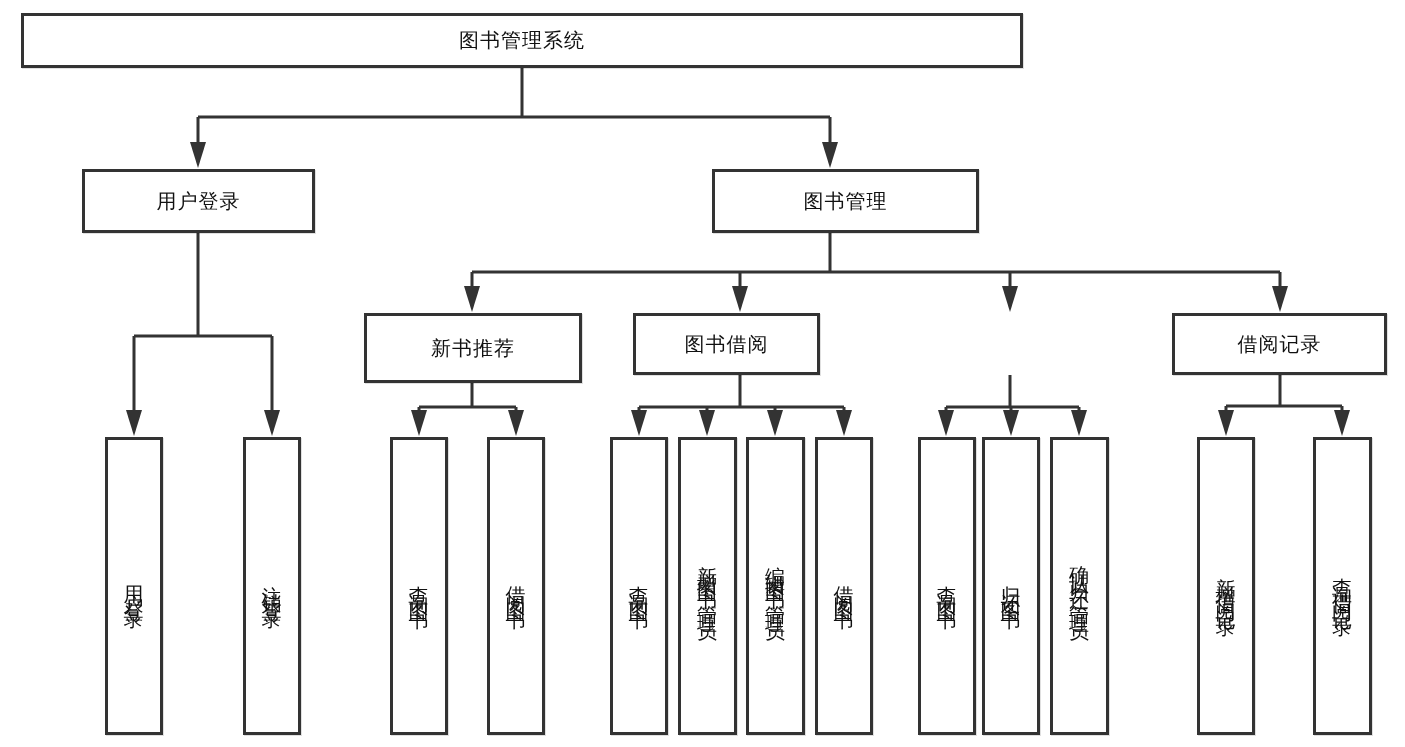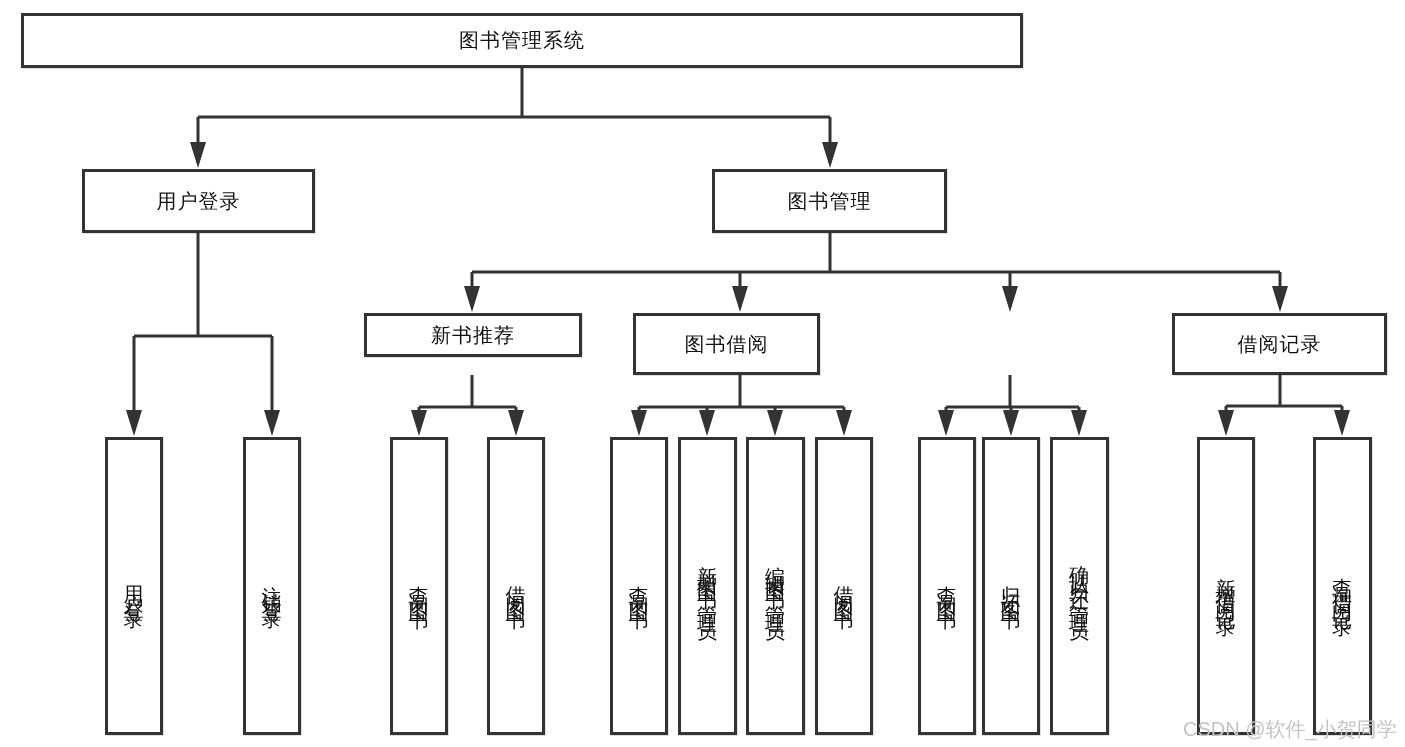--- a/index.html
+++ b/index.html
@@ -82,23 +82,23 @@
       <polygon points="1003,410 1019,410 1011,436"></polygon>
       <polygon points="1071,410 1087,410 1079,436"></polygon>
       <polygon points="1218,410 1234,410 1226,436"></polygon>
       <polygon points="1334,410 1350,410 1342,436"></polygon>
     </g>
   </svg>
 
   <div class="box hbox" style="left:21px;top:13px;width:1002px;height:55px">图书管理系统</div>
 
   <div class="box hbox" style="left:82px;top:169px;width:233px;height:64px">用户登录</div>
-  <div class="box hbox" style="left:712px;top:169px;width:235px;height:64px">图书管理</div>
+  <div class="box hbox" style="left:712px;top:169px;width:267px;height:64px">图书管理</div>
 
-  <div class="box hbox" style="left:364px;top:313px;width:218px;height:44px">新书推荐</div>
+  <div class="box hbox" style="left:364px;top:313px;width:218px;height:70px">新书推荐</div>
   <div class="box hbox" style="left:633px;top:313px;width:187px;height:62px">图书借阅</div>
   <div class="box hbox" style="left:1172px;top:313px;width:215px;height:62px">借阅记录</div>
 
   <div class="box vbox" style="left:105px;top:437px;width:58px;height:298px">用户登录</div>
   <div class="box vbox" style="left:243px;top:437px;width:58px;height:298px">注销登录</div>
 
   <div class="box vbox" style="left:390px;top:437px;width:58px;height:298px">查询图书</div>
   <div class="box vbox" style="left:487px;top:437px;width:58px;height:298px">借阅图书</div>
 
   <div class="box vbox" style="left:610px;top:437px;width:58px;height:298px">查询图书</div>
@@ -106,15 +106,14 @@
   <div class="box vbox" style="left:746px;top:437px;width:59px;height:298px">编辑图书（管理员）</div>
   <div class="box vbox" style="left:815px;top:437px;width:58px;height:298px">借阅图书</div>
 
   <div class="box vbox" style="left:918px;top:437px;width:58px;height:298px">查询图书</div>
   <div class="box vbox" style="left:982px;top:437px;width:58px;height:298px">归还图书</div>
   <div class="box vbox" style="left:1050px;top:437px;width:59px;height:298px">确认归还（管理员）</div>
 
   <div class="box vbox" style="left:1197px;top:437px;width:58px;height:298px">新增借阅记录</div>
   <div class="box vbox" style="left:1313px;top:437px;width:59px;height:298px">查询借阅记录</div>
 
-  <div class="watermark">CSDN @软件_小贺同学</div>
 
 </div>
 
 </body></html>

